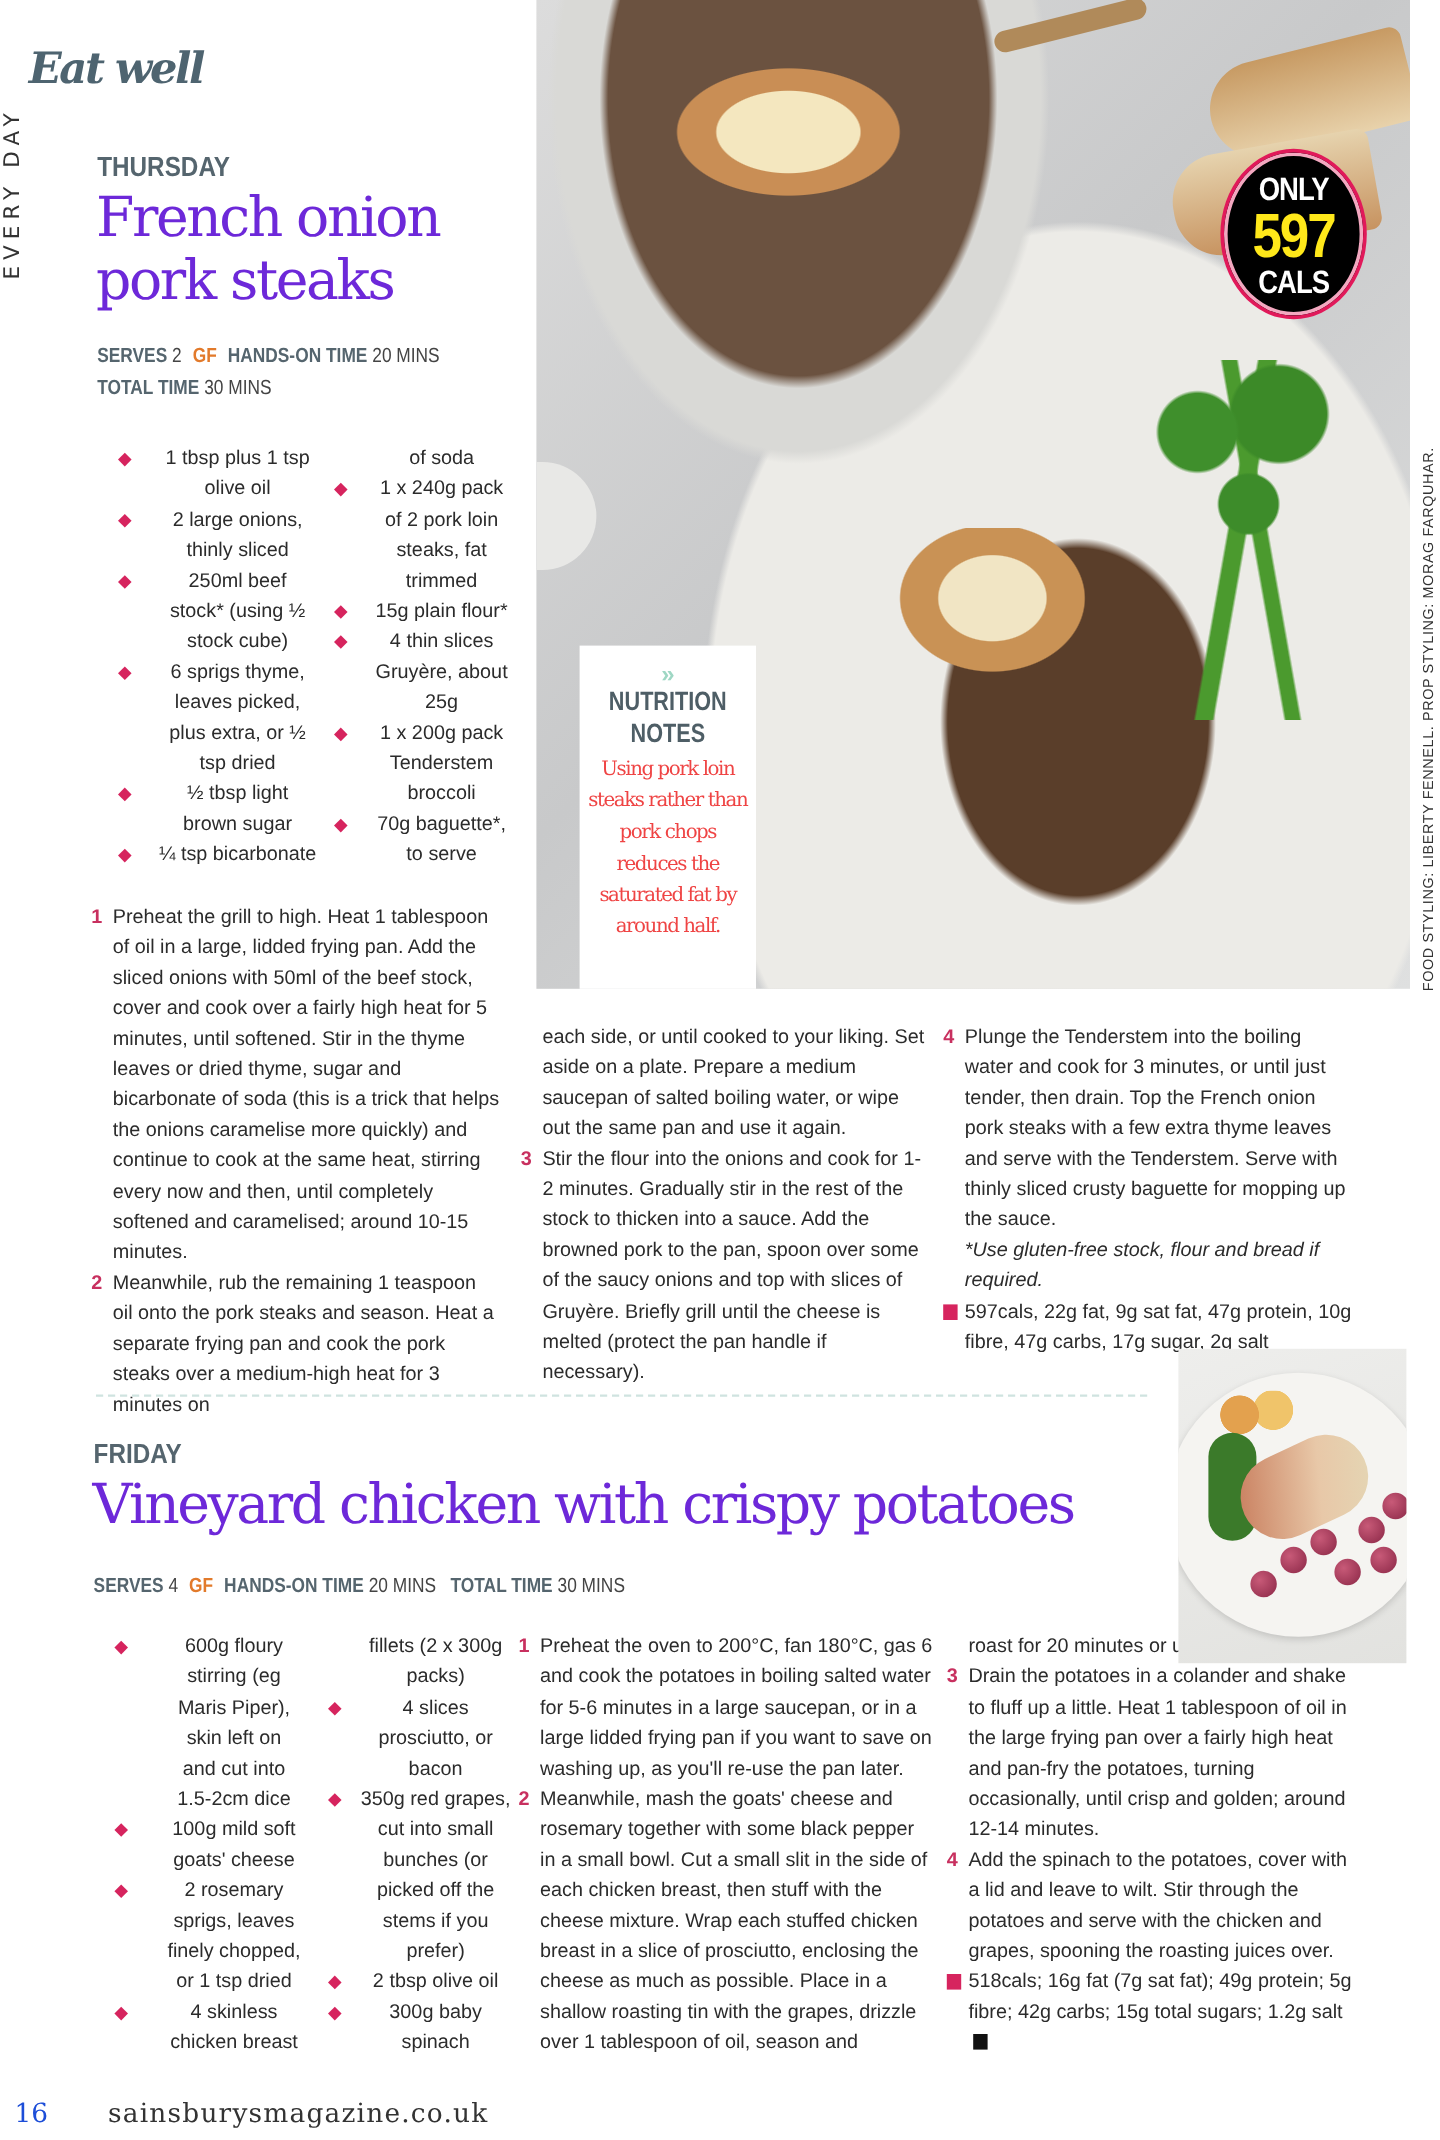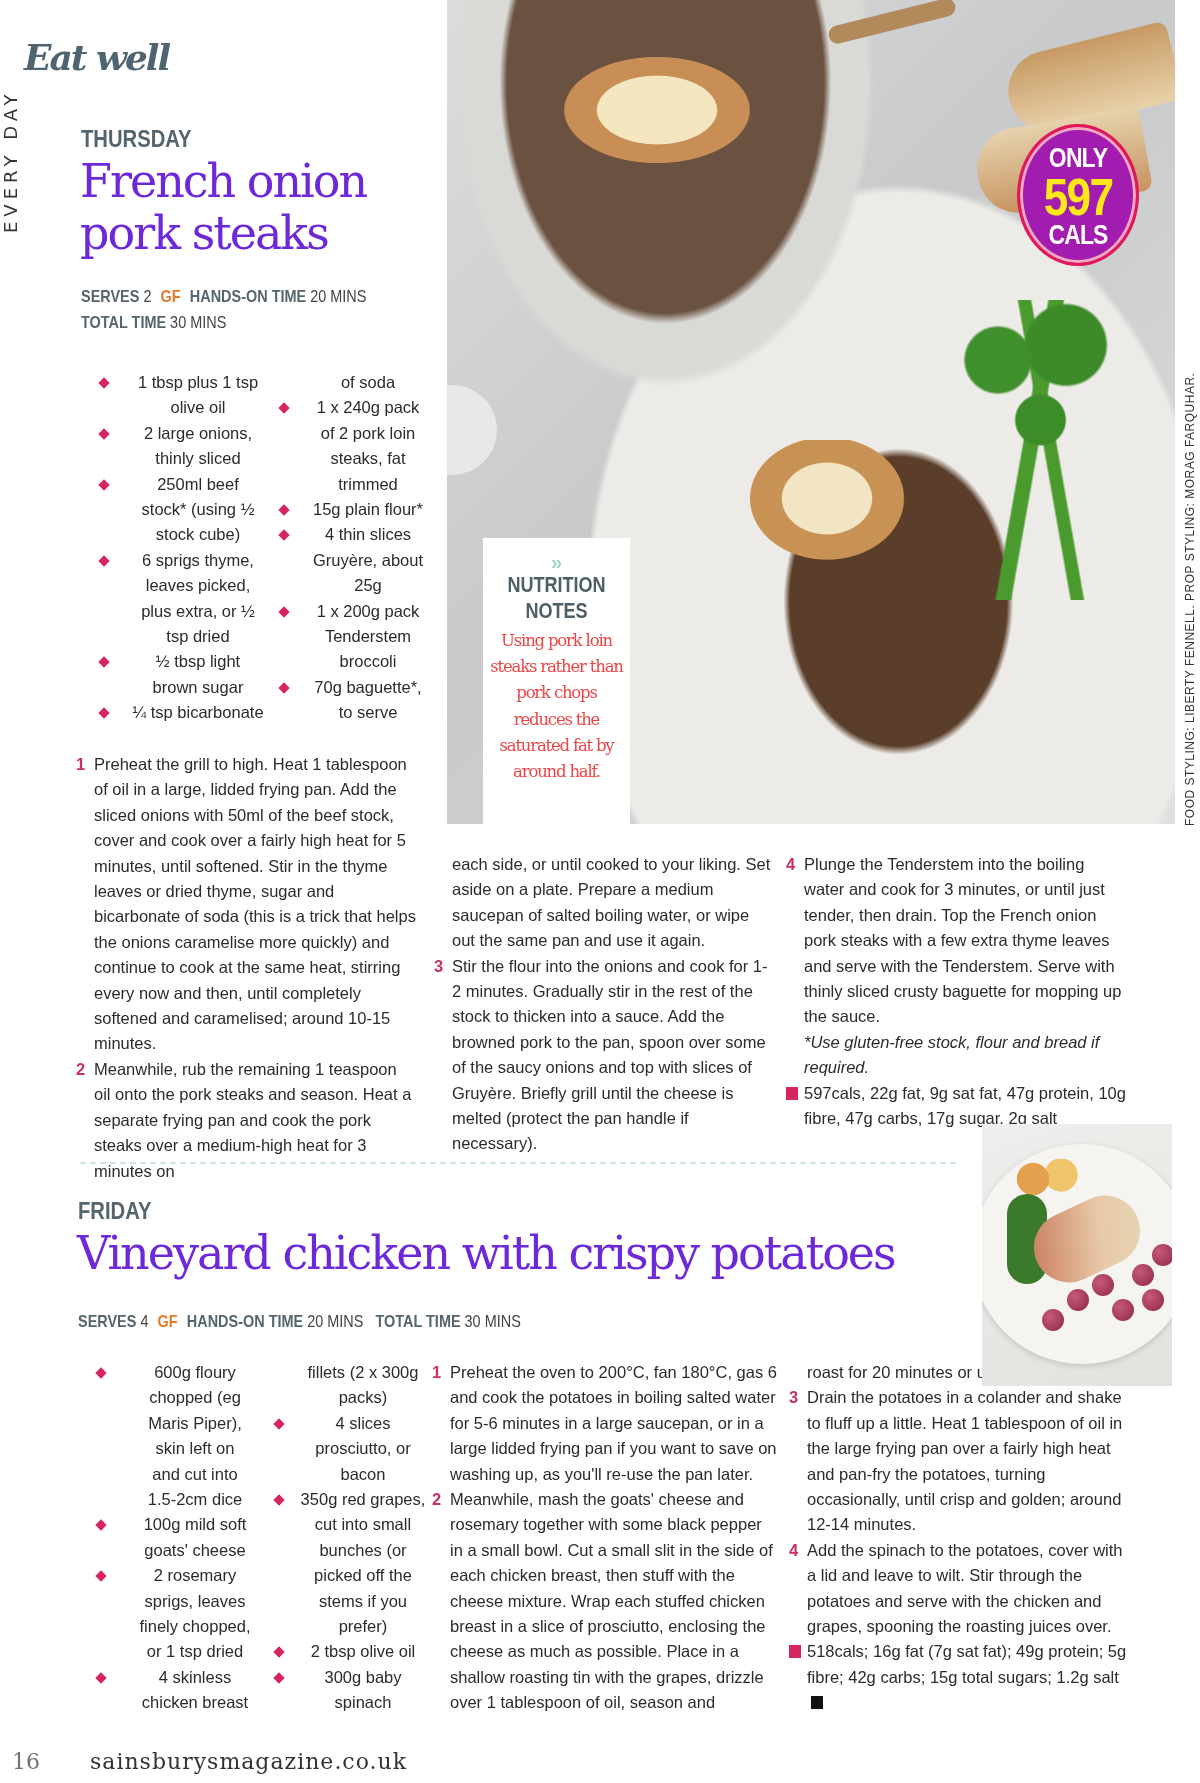--- a/index.html
+++ b/index.html
@@ -67,21 +67,21 @@
                 radial-gradient(circle at 55% 40%, #3d8c2a 0 12%, transparent 13%),
                 linear-gradient(100deg, transparent 45%, #4b9a2e 46% 52%, transparent 53%),
                 linear-gradient(80deg, transparent 55%, #4b9a2e 56% 61%, transparent 62%);
   }
   .pork { position: absolute; left: 290px; top: 440px; width: 180px; height: 130px; background: radial-gradient(ellipse at 50% 45%, #f1e5c4 0 35%, #c99255 36% 60%, transparent 61%); }
   .pan-pork { position: absolute; left: 105px; top: 50px; width: 210px; height: 120px; background: radial-gradient(ellipse at 50% 50%, #f4e7bf 0 40%, #c98e55 41% 62%, transparent 63%); }
   .salt-bowl { position: absolute; left: 0; top: 385px; width: 50px; height: 90px; background: #e8e8e6; border-radius: 0 45px 45px 0; }
 
   .cal-badge {
     position: absolute; left: 1017px; top: 124px; width: 122px; height: 142px;
-    border-radius: 50%; background: #a21caf; border: 3px solid #e1195a;
+    border-radius: 50%; background: #000000; border: 3px solid #e1195a;
     box-shadow: inset 0 0 0 3px #f3a8c0;
     text-align: center; color: #fff; font-weight: bold;
   }
   .cal-badge .only { font-size: 27px; margin-top: 16px; letter-spacing: -1px; transform: scaleX(0.85); }
   .cal-badge .num { font-size: 52px; color: #ffe81a; line-height: 46px; letter-spacing: -2px; transform: scaleX(0.85); }
   .cal-badge .cals { font-size: 27px; letter-spacing: -1px; transform: scaleX(0.85); }
 
   .nutrition-box {
     position: absolute; left: 483px; top: 538px; width: 147px; height: 286px;
     background: #ffffff; text-align: center; padding-top: 14px;
@@ -104,21 +104,21 @@
   .photo-chicken {
     position: absolute; left: 982px; top: 1124px; width: 190px; height: 262px; overflow: hidden;
     background: linear-gradient(160deg, #eeeeec, #e2e2df);
   }
   .photo-chicken .plate { position: absolute; left: -10px; top: 20px; width: 220px; height: 220px; border-radius: 50%; background: #f5f4f1; box-shadow: 0 2px 6px rgba(0,0,0,.15); }
   .photo-chicken .chick { position: absolute; left: 50px; top: 80px; width: 110px; height: 70px; border-radius: 50px; background: linear-gradient(110deg, #c77a5a, #e8c8a8 60%, #e4d7b5); transform: rotate(-25deg); }
   .photo-chicken .spin { position: absolute; left: 25px; top: 70px; width: 40px; height: 90px; background: #3b7a2a; border-radius: 20px; }
   .photo-chicken .pot { position: absolute; left: 30px; top: 35px; width: 70px; height: 40px; background: radial-gradient(circle at 30% 50%, #e3a14e 0 30%, transparent 31%), radial-gradient(circle at 70% 40%, #f0c46a 0 30%, transparent 31%); }
   .photo-chicken .grape { position: absolute; width: 22px; height: 22px; border-radius: 50%; background: radial-gradient(circle at 35% 35%, #c85a78, #8a2746); }
 
-  .footer-page { position: absolute; left: 12px; top: 1749px; font-family: "DejaVu Serif", serif; font-size: 22px; color: #737373; }
+  .footer-page { position: absolute; left: 12px; top: 1749px; font-family: "DejaVu Serif", serif; font-size: 22px; color: #1d4ed8; }
   .footer-site { position: absolute; left: 90px; top: 1749px; font-family: "DejaVu Serif", serif; font-size: 22px; color: #333; letter-spacing: 1px; }
 </style>
 </head>
 <body>
 
 <div class="vertical-tag">EVERY DAY</div>
 <div class="section-title">Eat well</div>
 
 <section>
   <div class="abs day-label" style="left:81px; top:126px;">THURSDAY</div>
@@ -229,21 +229,21 @@
     <span class="gf">GF</span>
     <b>HANDS-ON TIME</b>
     <span>20 MINS</span>
     &nbsp;
     <b>TOTAL TIME</b>
     <span>30 MINS</span>
   </div>
 
   <div class="ing-col" style="left:97px; top:1360px; width:180px;">
       <div class="item"><span class="bullet"></span><span>600g floury</span></div>
-      <div class="item"><span>chopped (eg</span></div>
+      <div class="item"><span>stirring (eg</span></div>
       <div class="item"><span>Maris Piper),</span></div>
       <div class="item"><span>skin left on</span></div>
       <div class="item"><span>and cut into</span></div>
       <div class="item"><span>1.5-2cm dice</span></div>
       <div class="item"><span class="bullet"></span><span>100g mild soft</span></div>
       <div class="item"><span>goats' cheese</span></div>
       <div class="item"><span class="bullet"></span><span>2 rosemary</span></div>
       <div class="item"><span>sprigs, leaves</span></div>
       <div class="item"><span>finely chopped,</span></div>
       <div class="item"><span>or 1 tsp dried</span></div>

